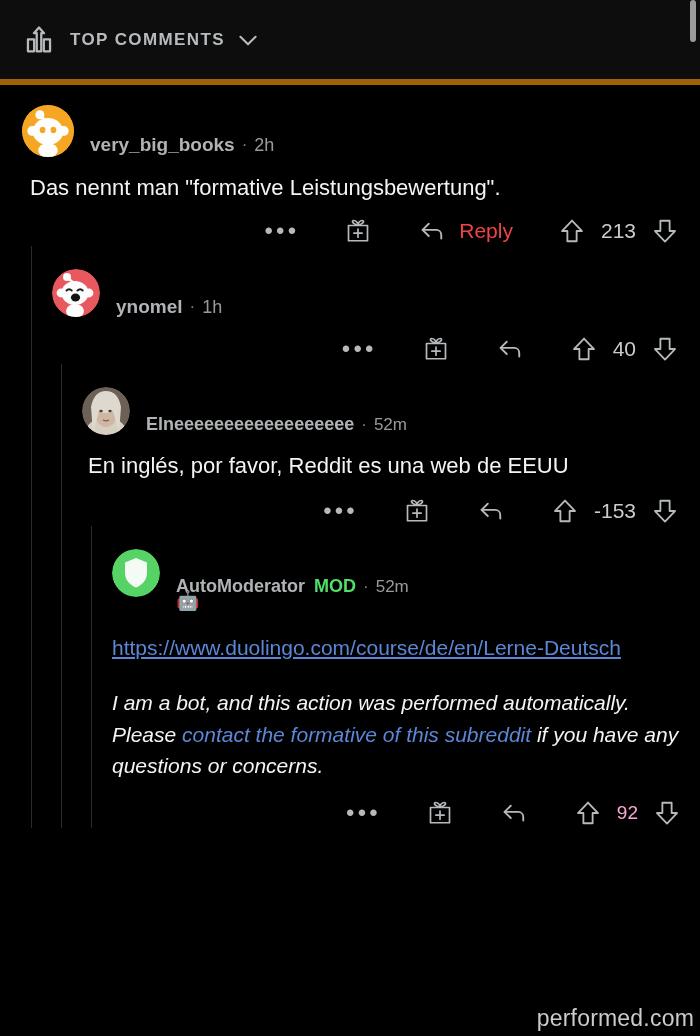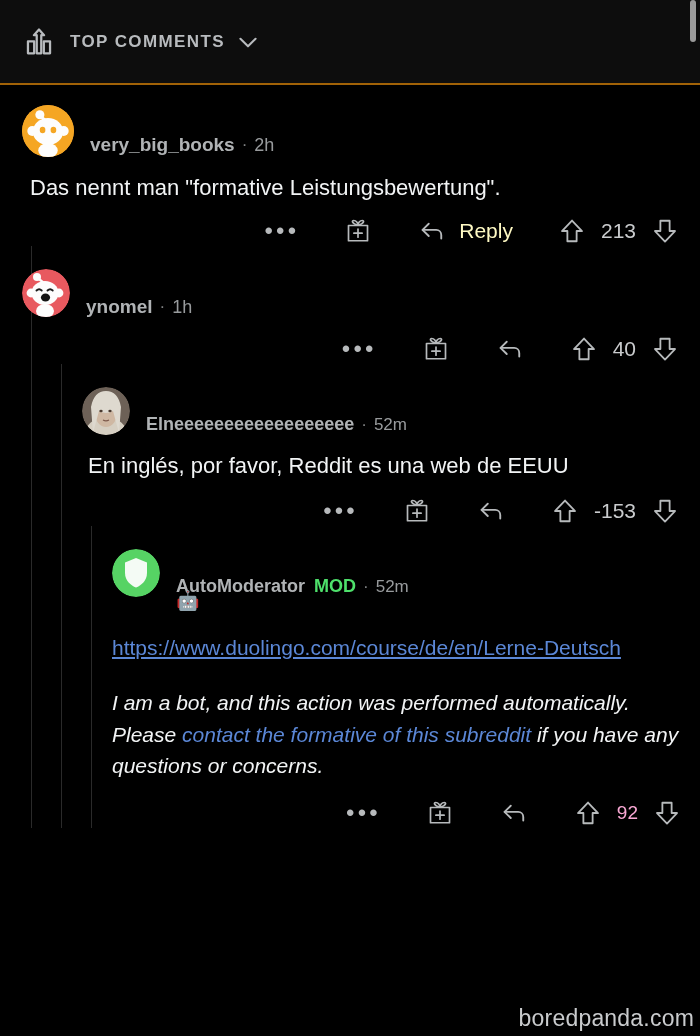--- a/index.html
+++ b/index.html
@@ -10,21 +10,21 @@
     overflow:hidden;position:relative;
     -webkit-font-smoothing:antialiased;
   }
 
   
   .sortbar{
     position:absolute;left:0;top:0;width:700px;height:85px;
     background:#0d0d0d;
     display:flex;align-items:center;
     box-sizing:border-box;padding-left:22px;
-    border-bottom:2px solid #a16207;
+    border-bottom:6px solid #a16207;
   }
   .sortbar .tr-icon{width:34px;height:34px;display:block;margin-right:14px;}
   .sortbar .label{
     color:#b8bbbe;font-size:17px;font-weight:bold;letter-spacing:1.4px;
   }
   .sortbar .chev{width:26px;height:26px;display:block;margin-left:10px;}
 
   .scrollbar{
     position:absolute;right:4px;top:0;width:6px;height:42px;
     background:#9a9a9a;border-radius:3px;
@@ -124,41 +124,41 @@
               </svg>
             </span>
           </span>
           <span class="act" style="margin-right:44px;">
             <span>
               <svg width="30" height="30" viewBox="0 0 24 24" fill="none" stroke="#b7babc" stroke-width="1.5" stroke-linecap="round" stroke-linejoin="round">
                 <path d="M9.4 6.2 L4.4 11.1 L9.4 16"></path>
                 <path d="M4.6 11.1 H15.4 a4 4 0 0 1 4 4 V18"></path>
               </svg>
             </span>
-            <span style="font-size:21px;color:#fef9c3;margin-left:12px;">Reply</span>
+            <span style="font-size:21px;color:#ef4444;margin-left:12px;">Reply</span>
           </span>
           <span class="act">
             <span>
               <svg width="30" height="30" viewBox="0 0 24 24" fill="none" stroke="#b7babc" stroke-width="1.45" stroke-linejoin="round" stroke-linecap="round">
                 <path d="M12 3.6 L20 12 L15.7 12 L15.7 20.2 L8.3 20.2 L8.3 12 L4 12 Z"></path>
               </svg>
             </span>
           </span>
           <span class="act" style="font-size:21px;color:#c9cbcd;margin:0 14px;">213</span>
           <span class="act">
             <span>
               <svg width="30" height="30" viewBox="0 0 24 24" fill="none" stroke="#b7babc" stroke-width="1.45" stroke-linejoin="round" stroke-linecap="round">
                 <path d="M12 20.4 L20 12 L15.7 12 L15.7 3.8 L8.3 3.8 L8.3 12 L4 12 Z"></path>
               </svg>
             </span>
           </span>
         </div>
       </div>
     </div>
-    <div class="comment" style="position: relative; ">
+    <div class="comment" style="position: relative; padding-left: 30px;">
       <div class="rail" style="left:31px;"></div>
       <div class="c-body" style="padding-left: 22px; padding-top: 22px; padding-right: 20px;">
         <div class="c-head">
           <span class="avatar" style="width:48px;height:48px;display:inline-block;">
             <svg width="48" height="48" viewBox="0 0 48 48">
               <circle cx="24" cy="24" r="24" fill="#e8595f"></circle>
               <circle cx="15" cy="8" r="4" fill="#fdfdfd"></circle>
               <path d="M17 10 L23 15" stroke="#fdfdfd" stroke-width="2.3"></path>
               <ellipse cx="23" cy="24" rx="13.5" ry="12" fill="#fdfdfd"></ellipse>
               <path d="M14.5 21.5 q2.6 -2.6 5.2 0" stroke="#1b1b1b" stroke-width="1.9" fill="none" stroke-linecap="round"></path>
@@ -342,13 +342,13 @@
               <svg width="30" height="30" viewBox="0 0 24 24" fill="none" stroke="#b7babc" stroke-width="1.45" stroke-linejoin="round" stroke-linecap="round">
                 <path d="M12 20.4 L20 12 L15.7 12 L15.7 3.8 L8.3 3.8 L8.3 12 L4 12 Z"></path>
               </svg>
             </span>
           </span>
         </div>
       </div>
     </div>
   </div>
 
-<div class="watermark">boredpanda.com</div>
+<div class="watermark">performed.com</div>
 
 </body></html>

